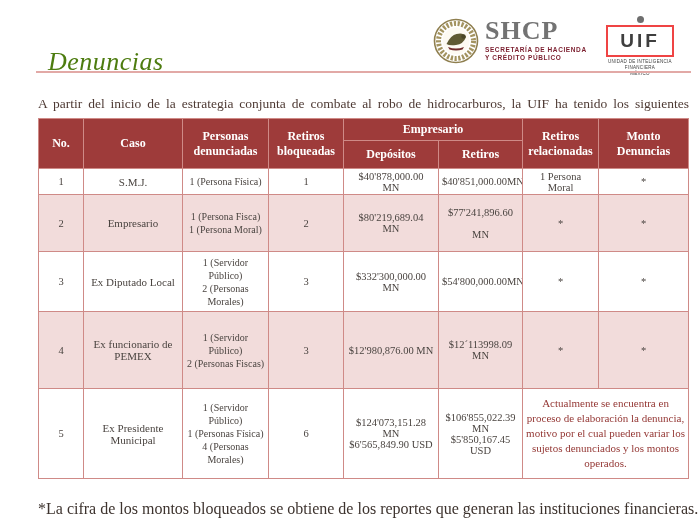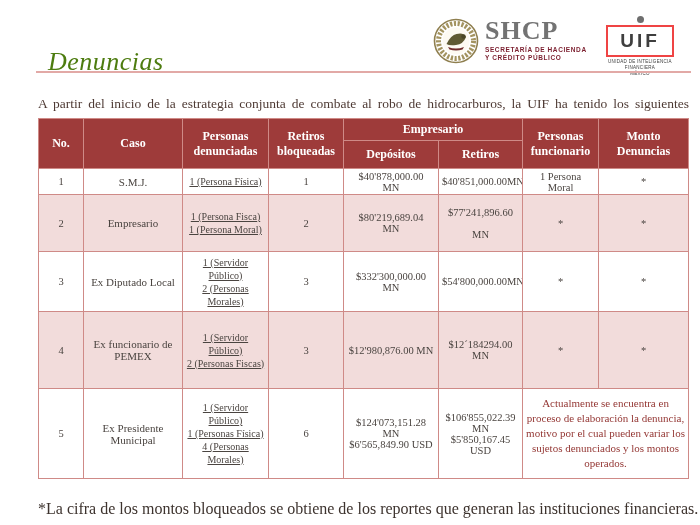--- a/index.html
+++ b/index.html
@@ -49,21 +49,21 @@
   }
   thead tr.hrow1{height:22px;}
   thead tr.hrow2{height:28px;}
   tbody tr:nth-child(1){height:26px;}
   tbody tr:nth-child(2){height:57px;}
   tbody tr:nth-child(3){height:60px;}
   tbody tr:nth-child(4){height:77px;}
   tbody tr:nth-child(5){height:90px;}
   tbody tr.shaded td{background:#f2dcdb;}
   td.c-caso{font-size:11px;}
-  td.c-den{font-size:10px;line-height:1.3;text-decoration:underline;}
+  td.c-den{font-size:10px;line-height:1.3;}
   td.c-nota{
     text-align:justify;color:#943734;font-size:11px;line-height:1.35;
     padding:3px 5px;vertical-align:middle;
   }
   
   .footnote{
     position:absolute;left:38px;top:484px;font-size:16px;color:#3d332e;
   }
 </style>
 </head>
@@ -117,21 +117,21 @@
       <col style="width:76px">
       <col style="width:90px">
   </colgroup>
   <thead>
     <tr class="hrow1">
       <th class="hd" rowspan="2">No.</th>
       <th class="hd" rowspan="2">Caso</th>
       <th class="hd" rowspan="2">Personas denunciadas</th>
       <th class="hd" rowspan="2">Retiros bloqueadas</th>
       <th class="hd" colspan="2">Empresario</th>
-      <th class="hd" rowspan="2">Personas funcionario</th>
+      <th class="hd" rowspan="2">Retiros relacionadas</th>
       <th class="hd" rowspan="2">Monto Denuncias</th>
     </tr>
     <tr class="hrow2">
       <th class="hd">Depósitos</th>
       <th class="hd">Retiros</th>
     </tr>
   </thead>
   <tbody>
       <tr>
         <td class="c-no">1</td>
@@ -162,21 +162,21 @@
         <td class="c-ret">$54'800,000.00MN</td>
         <td class="c-rel">*</td>
         <td class="c-monto">*</td>
       </tr>
       <tr class="shaded">
         <td class="c-no">4</td>
         <td class="c-caso">Ex funcionario de PEMEX</td>
         <td class="c-den">1 (Servidor Público)<br>2 (Personas Fiscas)</td>
         <td class="c-blo">3</td>
         <td class="c-dep">$12'980,876.00 MN</td>
-        <td class="c-ret">$12´184294.00 MN</td>
+        <td class="c-ret">$12´113998.09 MN</td>
         <td class="c-rel">*</td>
         <td class="c-monto">*</td>
       </tr>
       <tr>
         <td class="c-no">5</td>
         <td class="c-caso">Ex Presidente Municipal</td>
         <td class="c-den">1 (Servidor Público)<br>1 (Personas Física)<br>4 (Personas Morales)</td>
         <td class="c-blo">6</td>
         <td class="c-dep">$124'073,151.28 MN<br>$6'565,849.90 USD</td>
         <td class="c-ret">$106'855,022.39<br>MN<br>$5'850,167.45 USD</td>

